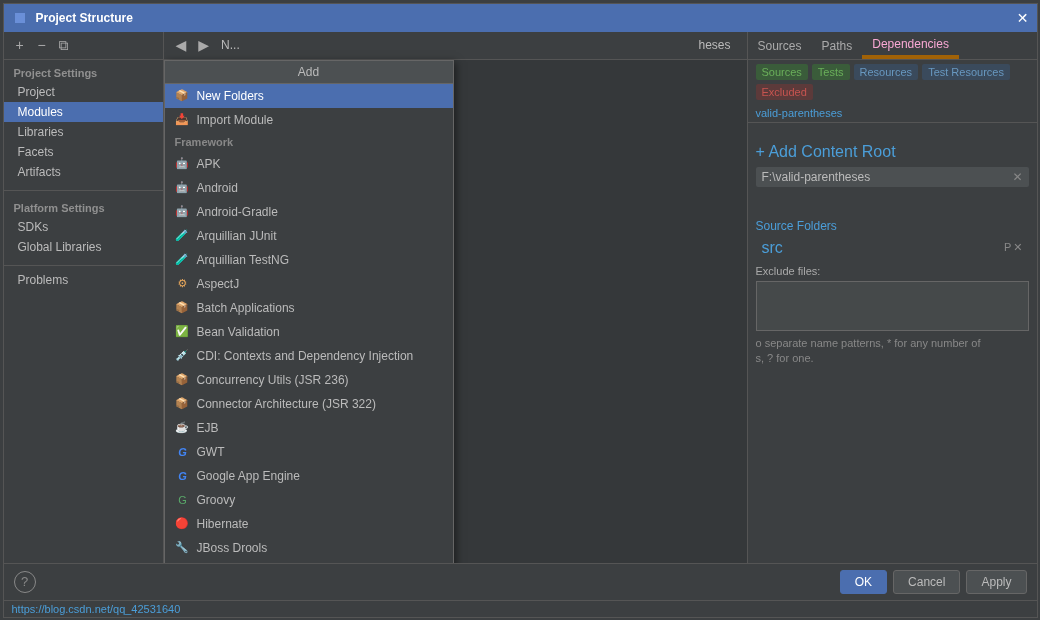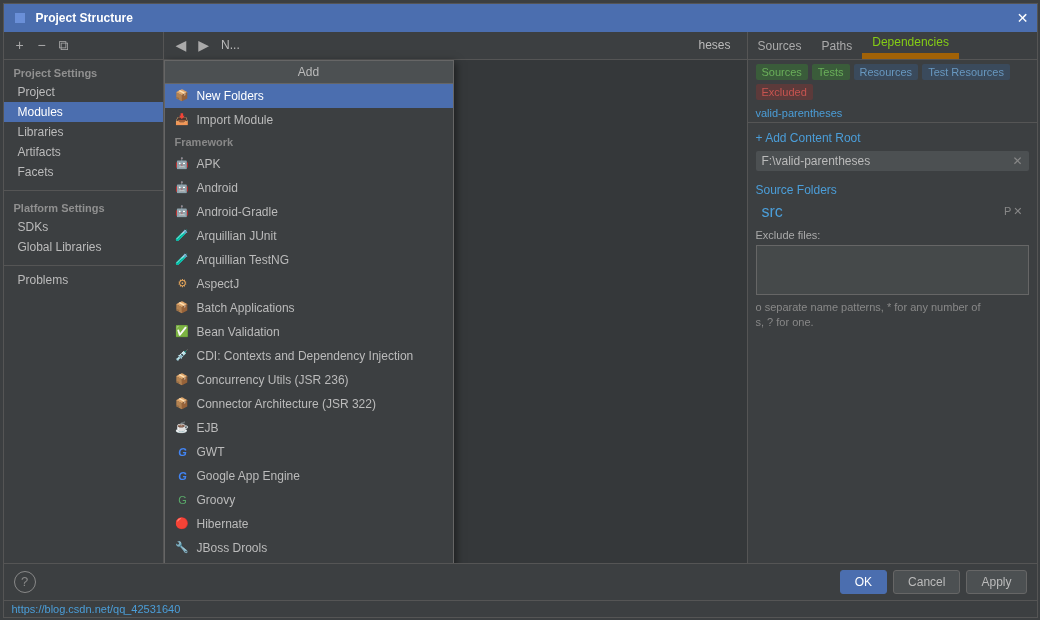--- a/index.html
+++ b/index.html
@@ -229,22 +229,22 @@
       align-items: flex-end;
     }
     .tab {
       padding: 4px 10px;
       font-size: 12px;
       color: #aaa;
       cursor: pointer;
       border-bottom: 2px solid transparent;
     }
     .tab.active {
-      color: #84cc16;
-      border-bottom: 6px solid #a16207;
+      color: #f9a8d4;
+      border-bottom: 4px solid #a16207;
     }
 
     .breadcrumb-bar {
       display: flex;
       padding: 3px 8px;
       gap: 4px;
       font-size: 11px;
       color: #aaa;
       border-bottom: 1px solid #555;
     }
@@ -253,22 +253,23 @@
       padding: 8px;
     }
     .content-roots-header {
       display: flex;
       align-items: center;
       justify-content: space-between;
       margin-bottom: 6px;
     }
     .add-content-root-btn {
       color: #4b9ed9;
-      font-size: 12px;
-      cursor: pointer;
+      font-size: 16px;
+      cursor: pointer;
+      margin-top: 12px;
     }
 
     .folder-path {
       display: flex;
       align-items: center;
       justify-content: space-between;
       background: #4c5052;
       padding: 3px 6px;
       border-radius: 2px;
       margin-bottom: 4px;
@@ -279,20 +280,21 @@
       font-size: 12px;
     }
     .folder-close {
       color: #888;
       cursor: pointer;
       font-size: 12px;
     }
 
     .source-folders-section {
       padding: 0 8px;
+      margin-top: 20px;
     }
     .source-folders-title {
       color: #4b9ed9;
       font-size: 12px;
       margin-bottom: 4px;
     }
     .source-folder-item {
       display: flex;
       align-items: center;
       justify-content: space-between;
@@ -443,22 +445,22 @@
       <div class="sidebar-toolbar">
         <div class="toolbar-btn">+</div>
         <div class="toolbar-btn">−</div>
         <div class="toolbar-btn">⧉</div>
       </div>
       <div class="sidebar-section">
         <div class="sidebar-section-title">Project Settings</div>
         <div class="sidebar-item">Project</div>
         <div class="sidebar-item active">Modules</div>
         <div class="sidebar-item">Libraries</div>
+        <div class="sidebar-item">Facets</div>
         <div class="sidebar-item">Artifacts</div>
-        <div class="sidebar-item">Facets</div>
       </div>
       <div class="sidebar-divider"></div>
       <div class="sidebar-section">
         <div class="sidebar-section-title">Platform Settings</div>
         <div class="sidebar-item">SDKs</div>
         <div class="sidebar-item">Global Libraries</div>
       </div>
       <div class="sidebar-divider"></div>
       <div class="sidebar-item">Problems</div>
     </div>

